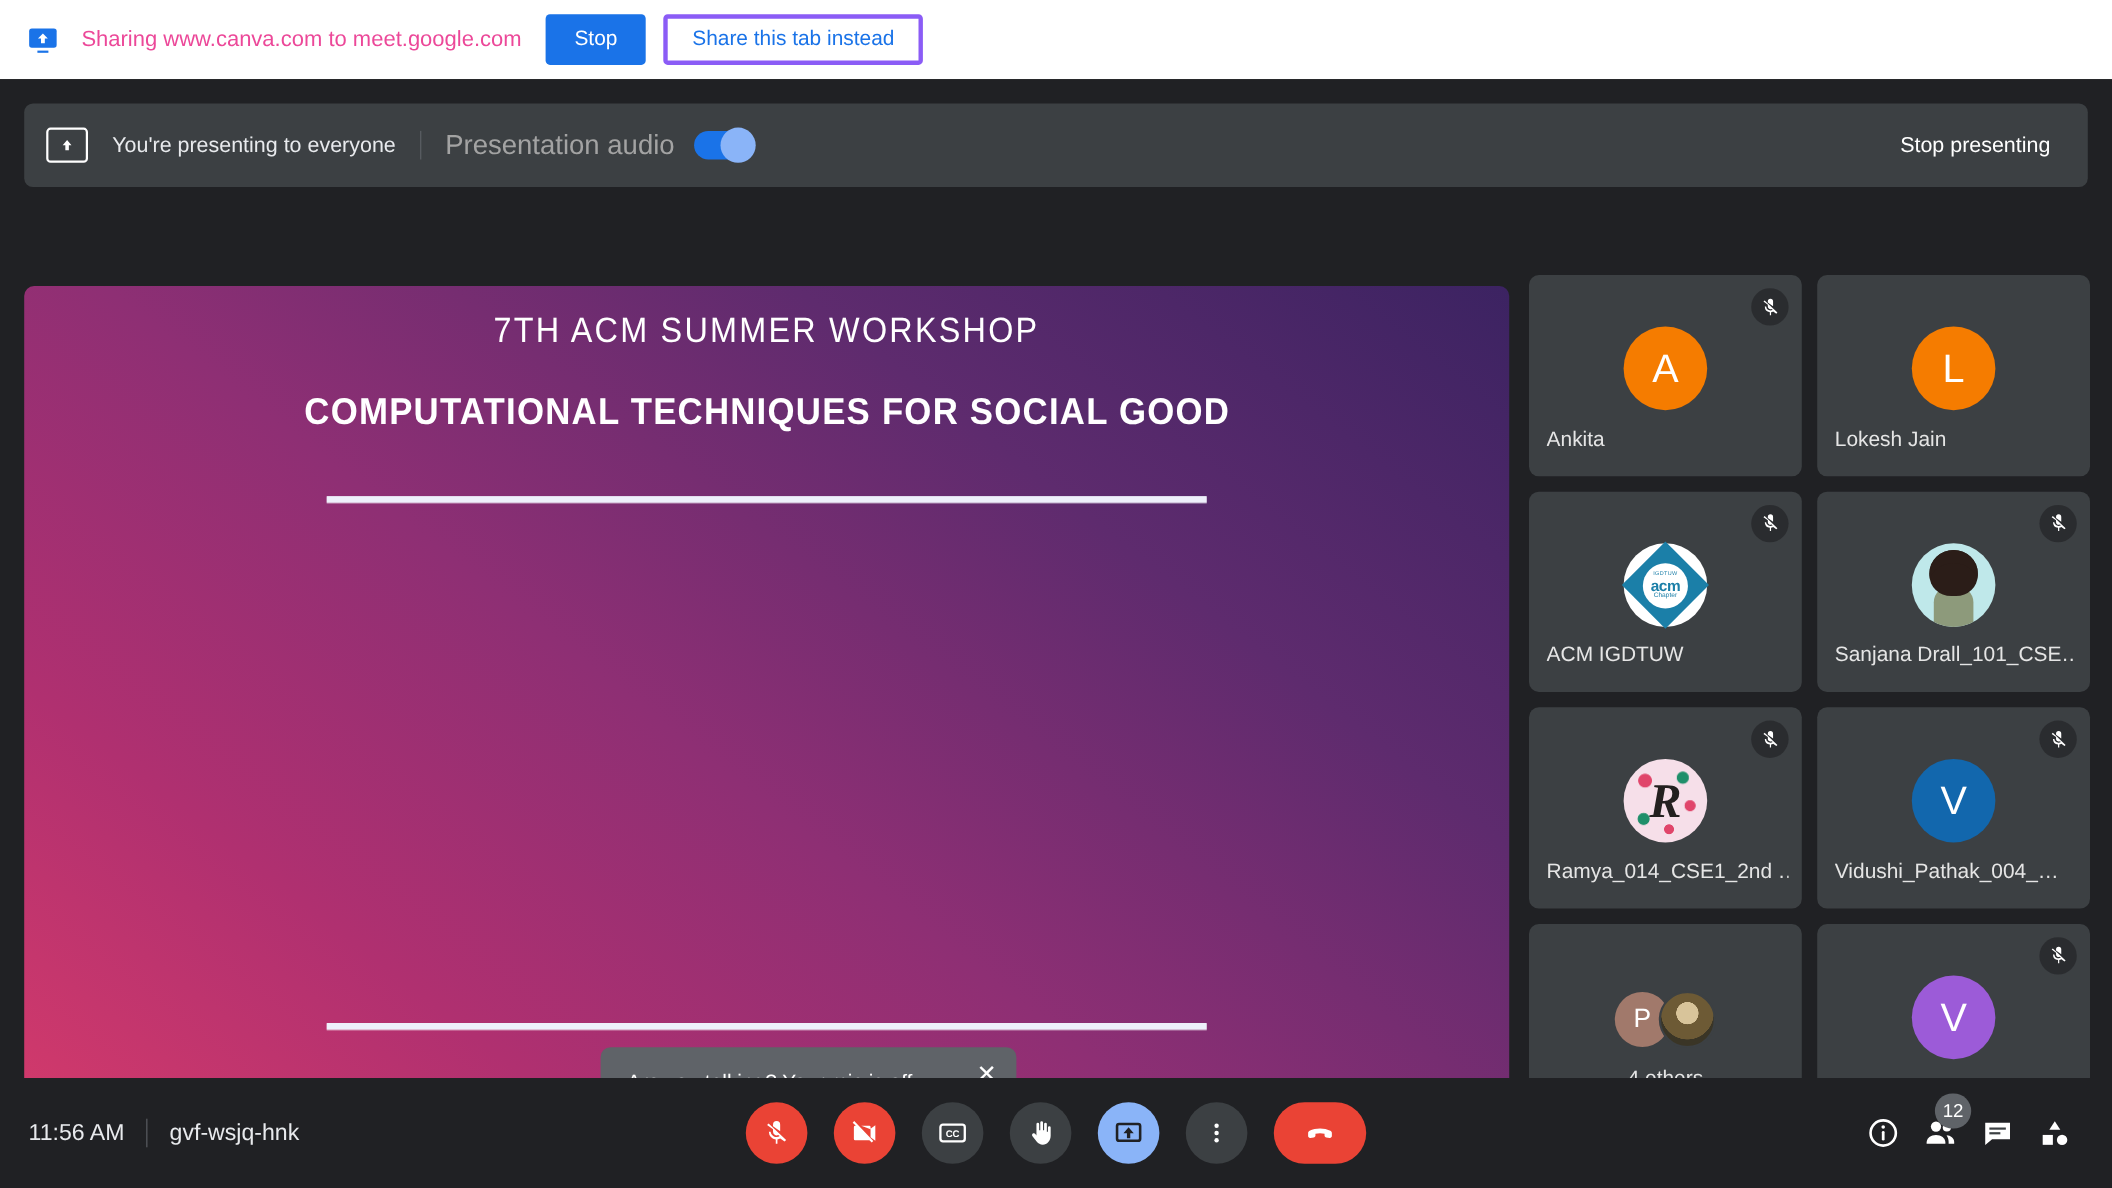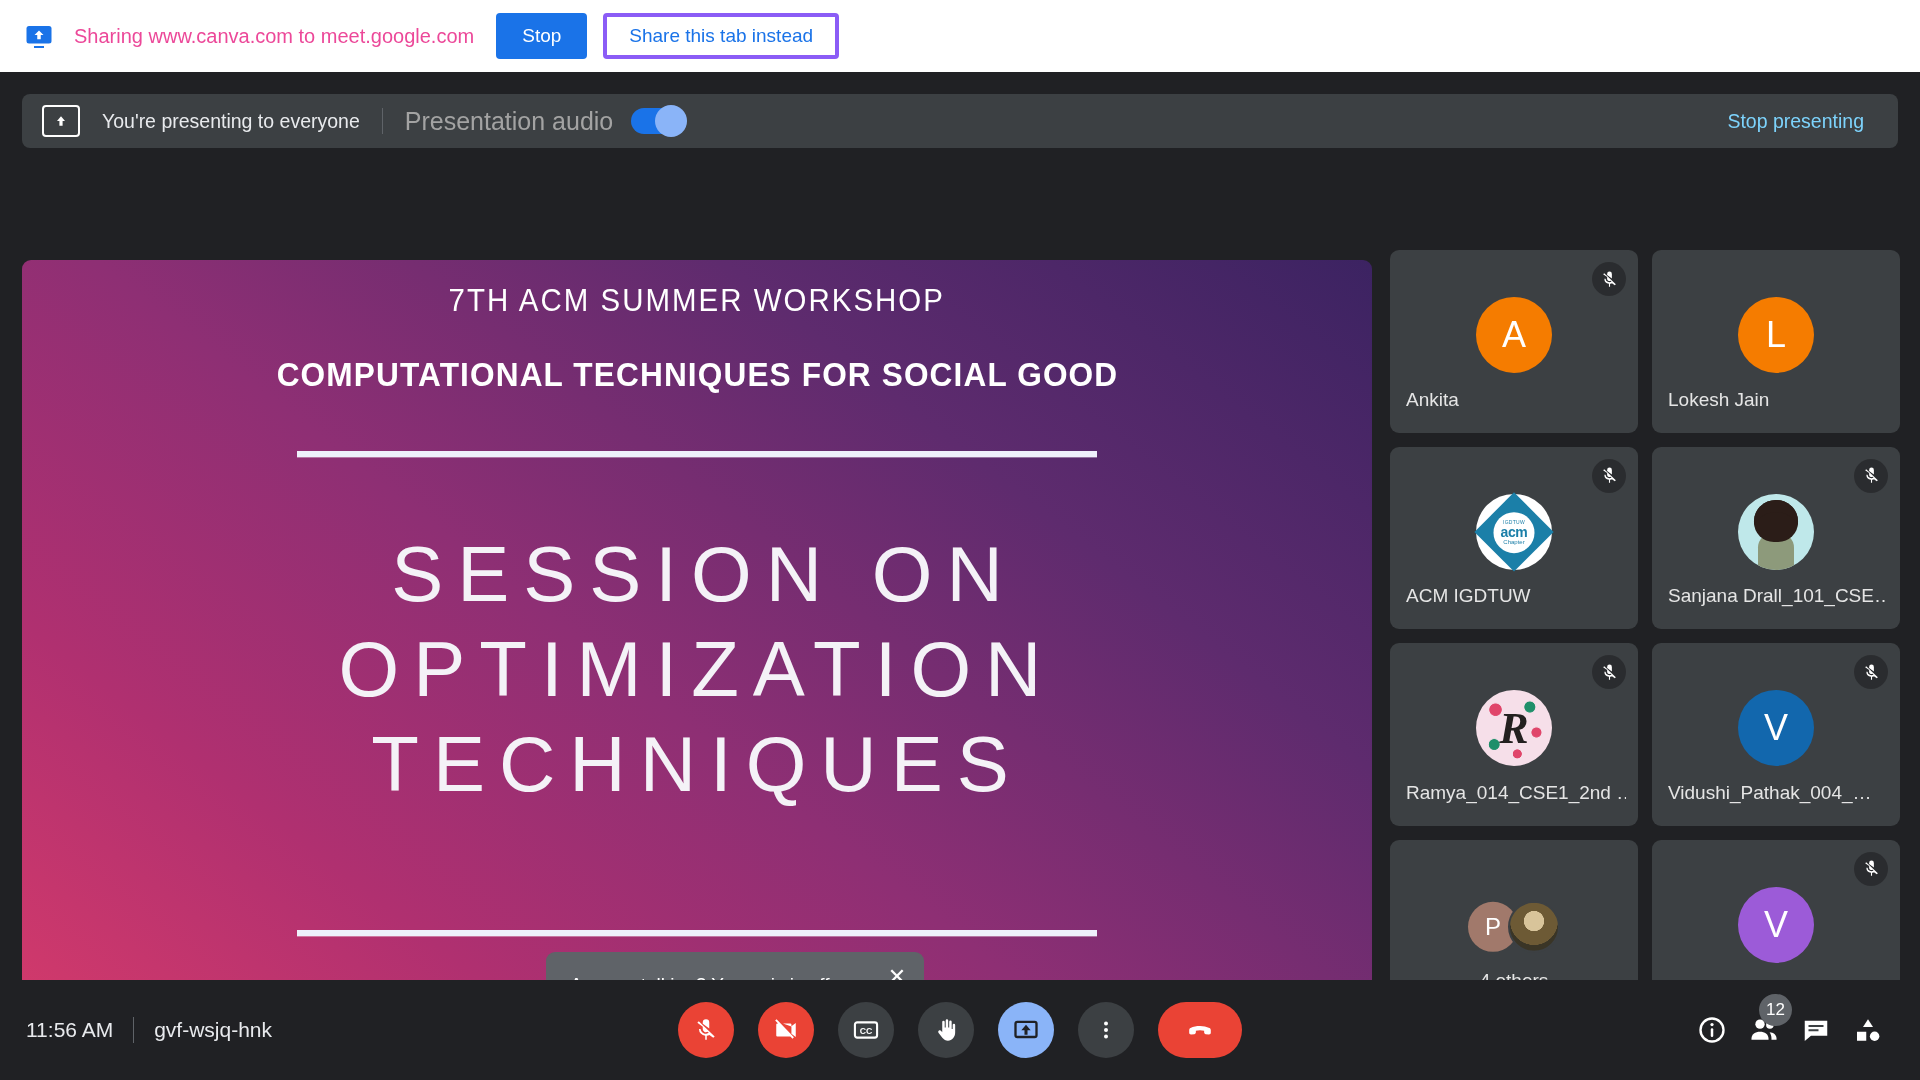--- a/index.html
+++ b/index.html
@@ -37,41 +37,41 @@
   }
 
   
   .meet{
     position:absolute; left:0; top:72px; width:1920px; height:1008px;
     background:#202124;
   }
 
   
   .present-bar{
-    position:absolute; left:22px; top:22px; width:1876px; height:54px;
+    position:absolute; left:22px; top:22px; width:1876px; height:76px;
     background:#3c4043; border-radius:8px;
     display:flex; align-items:center; padding:0 20px;
   }
   .present-ico{
     width:38px; height:32px; border:2.5px solid #fff; border-radius:4px;
     display:flex; align-items:center; justify-content:center; flex:none;
   }
   .present-label{ margin-left:22px; color:#e8eaed; font-size:19.5px; }
   .vdiv{ width:1px; height:26px; background:#5f6368; margin:0 22px; }
   .present-audio{ color:#a3a3a3; font-size:25px; }
   .toggle{
     margin-left:18px; width:54px; height:26px; border-radius:13px;
     background:#1a73e8; position:relative; cursor:pointer; flex:none;
   }
   .toggle .knob{
     position:absolute; right:-2px; top:-3px; width:32px; height:32px;
     border-radius:50%; background:#8ab4f8;
   }
   .stop-present{
-    margin-left:auto; color:#7dd3fc; font-size:19.5px; cursor:pointer;
+    margin-left:auto; color:#ffffff; font-size:19.5px; cursor:pointer;
     padding:8px 14px; border-radius:4px; white-space:nowrap;
   }
 
   
   .stage{
     position:absolute; left:22px; top:188px; width:1350px; height:762px;
     border-radius:9px; overflow:hidden;
     background:linear-gradient(38deg, #d33a6b 0%, #b03070 22%, #8e2f74 45%, #5e2b6e 72%, #3c2362 100%);
   }
   .slide-inner{
@@ -284,23 +284,20 @@
       </span>
     <span class="stop-present">Stop presenting</span>
   </div>
 
   <div class="stage">
     <div class="slide-inner">
       <div class="sl-kicker">7TH ACM SUMMER WORKSHOP</div>
       <div class="sl-sub">COMPUTATIONAL TECHNIQUES FOR
 SOCIAL GOOD</div>
       <div class="sl-rule"></div>
-      <div class="sl-title">SESSION ON
-OPTIMIZATION
-TECHNIQUES</div>
       <div class="sl-spacer"></div>
       <div class="bottom-rule-wrap">
         <div class="sl-rule bottom"></div>
       </div>
     </div>
   </div>
 
   <div class="tiles">
 
     <div class="tile">

